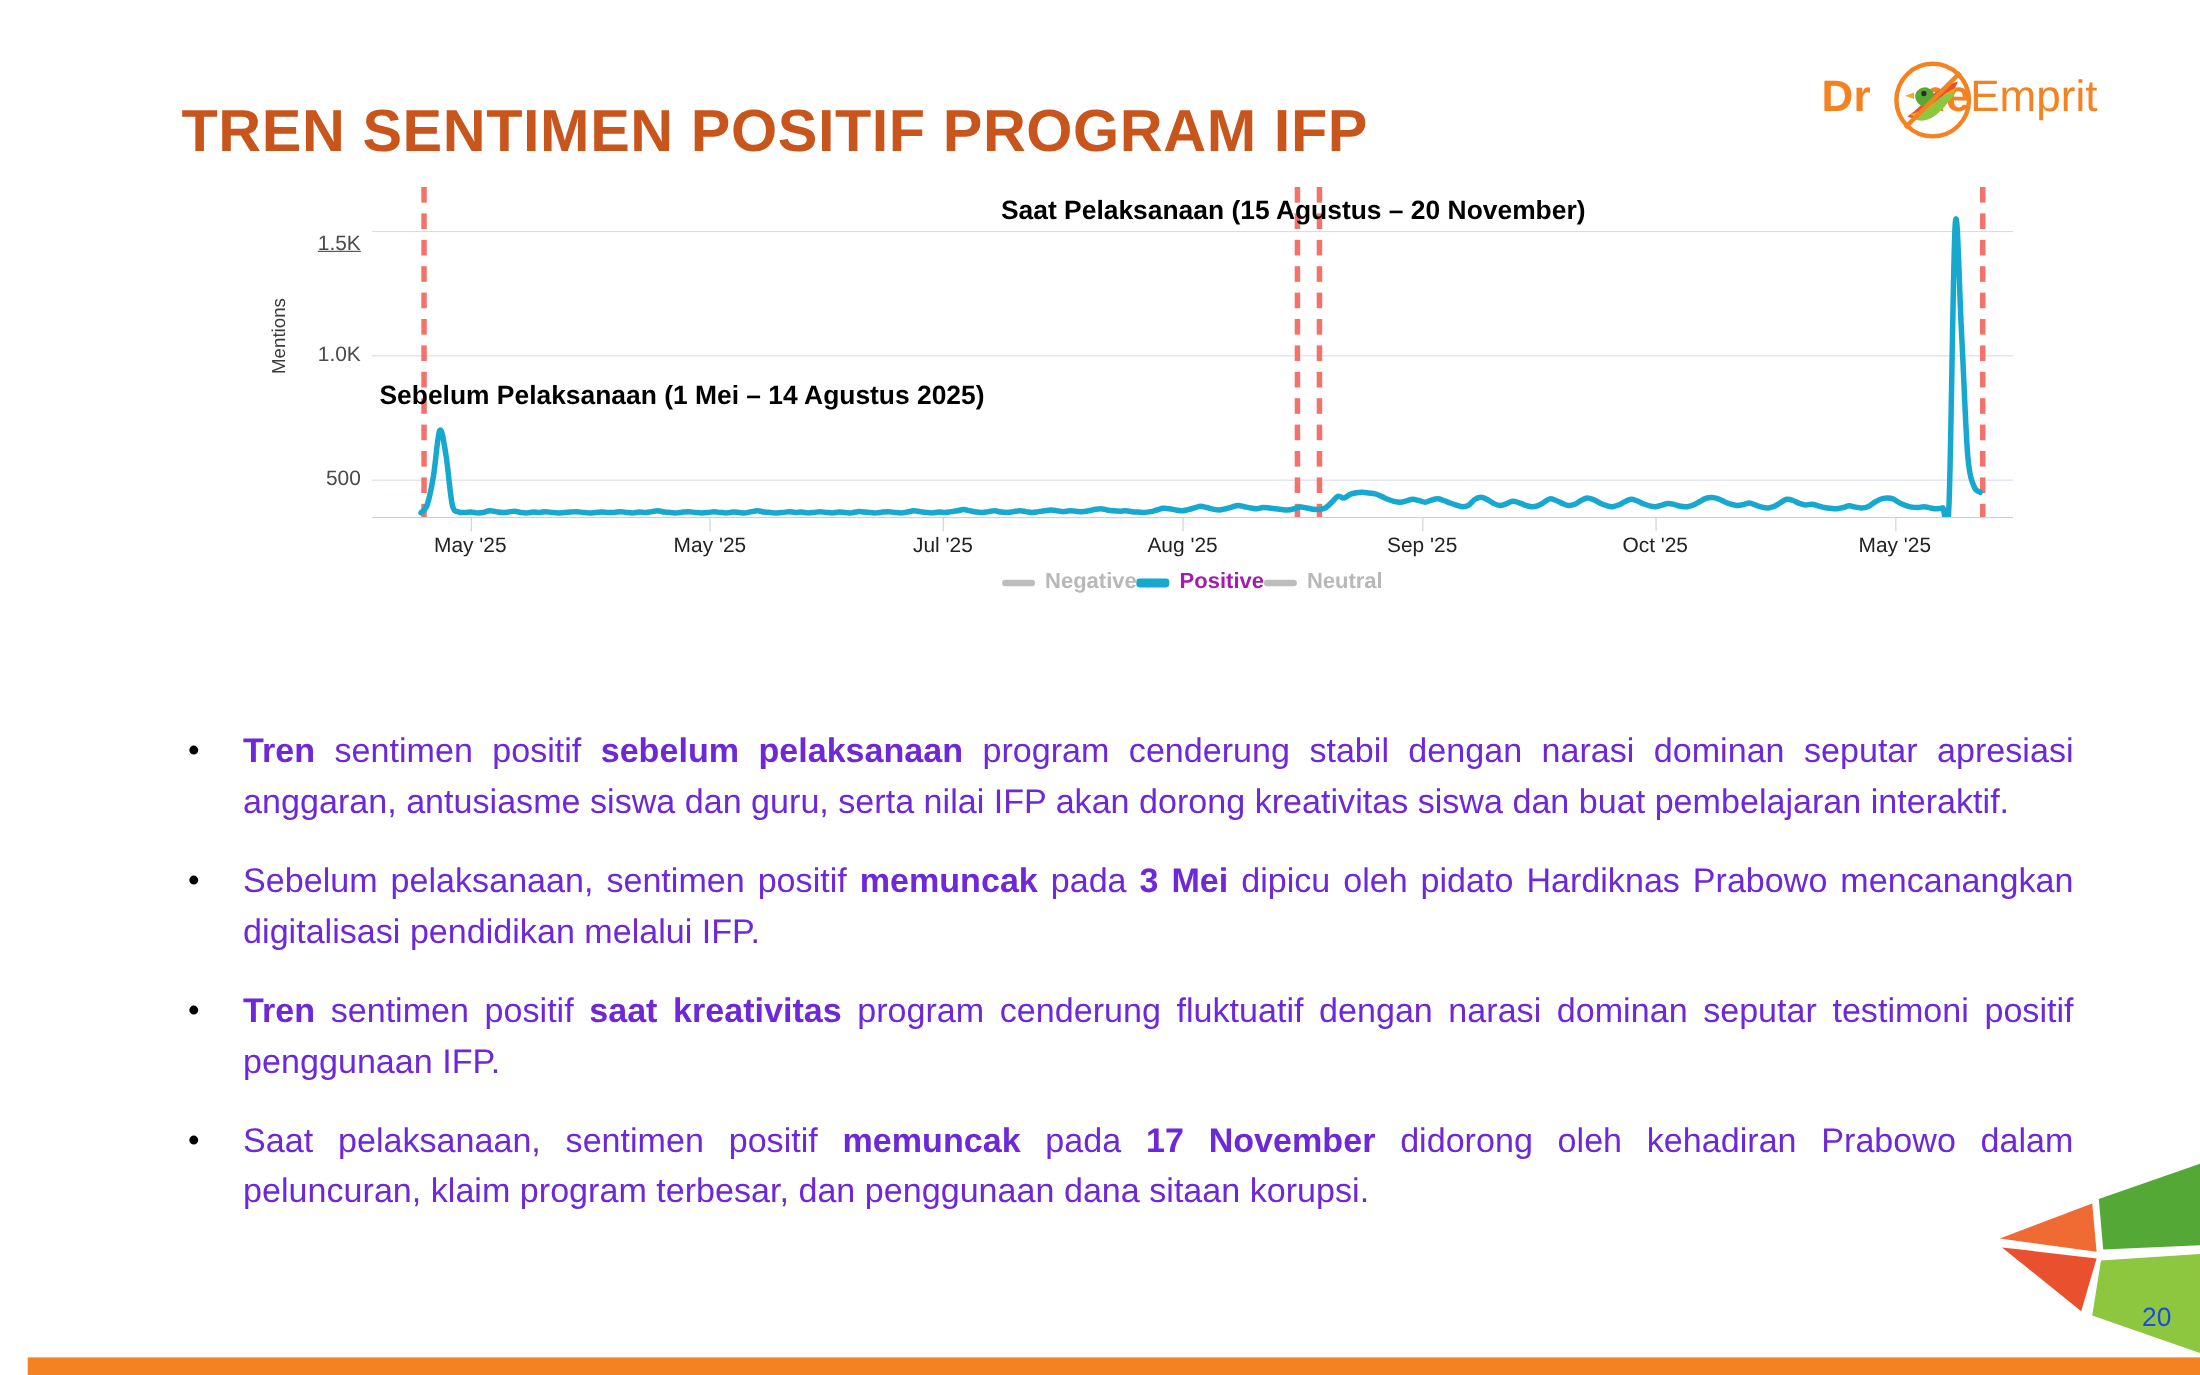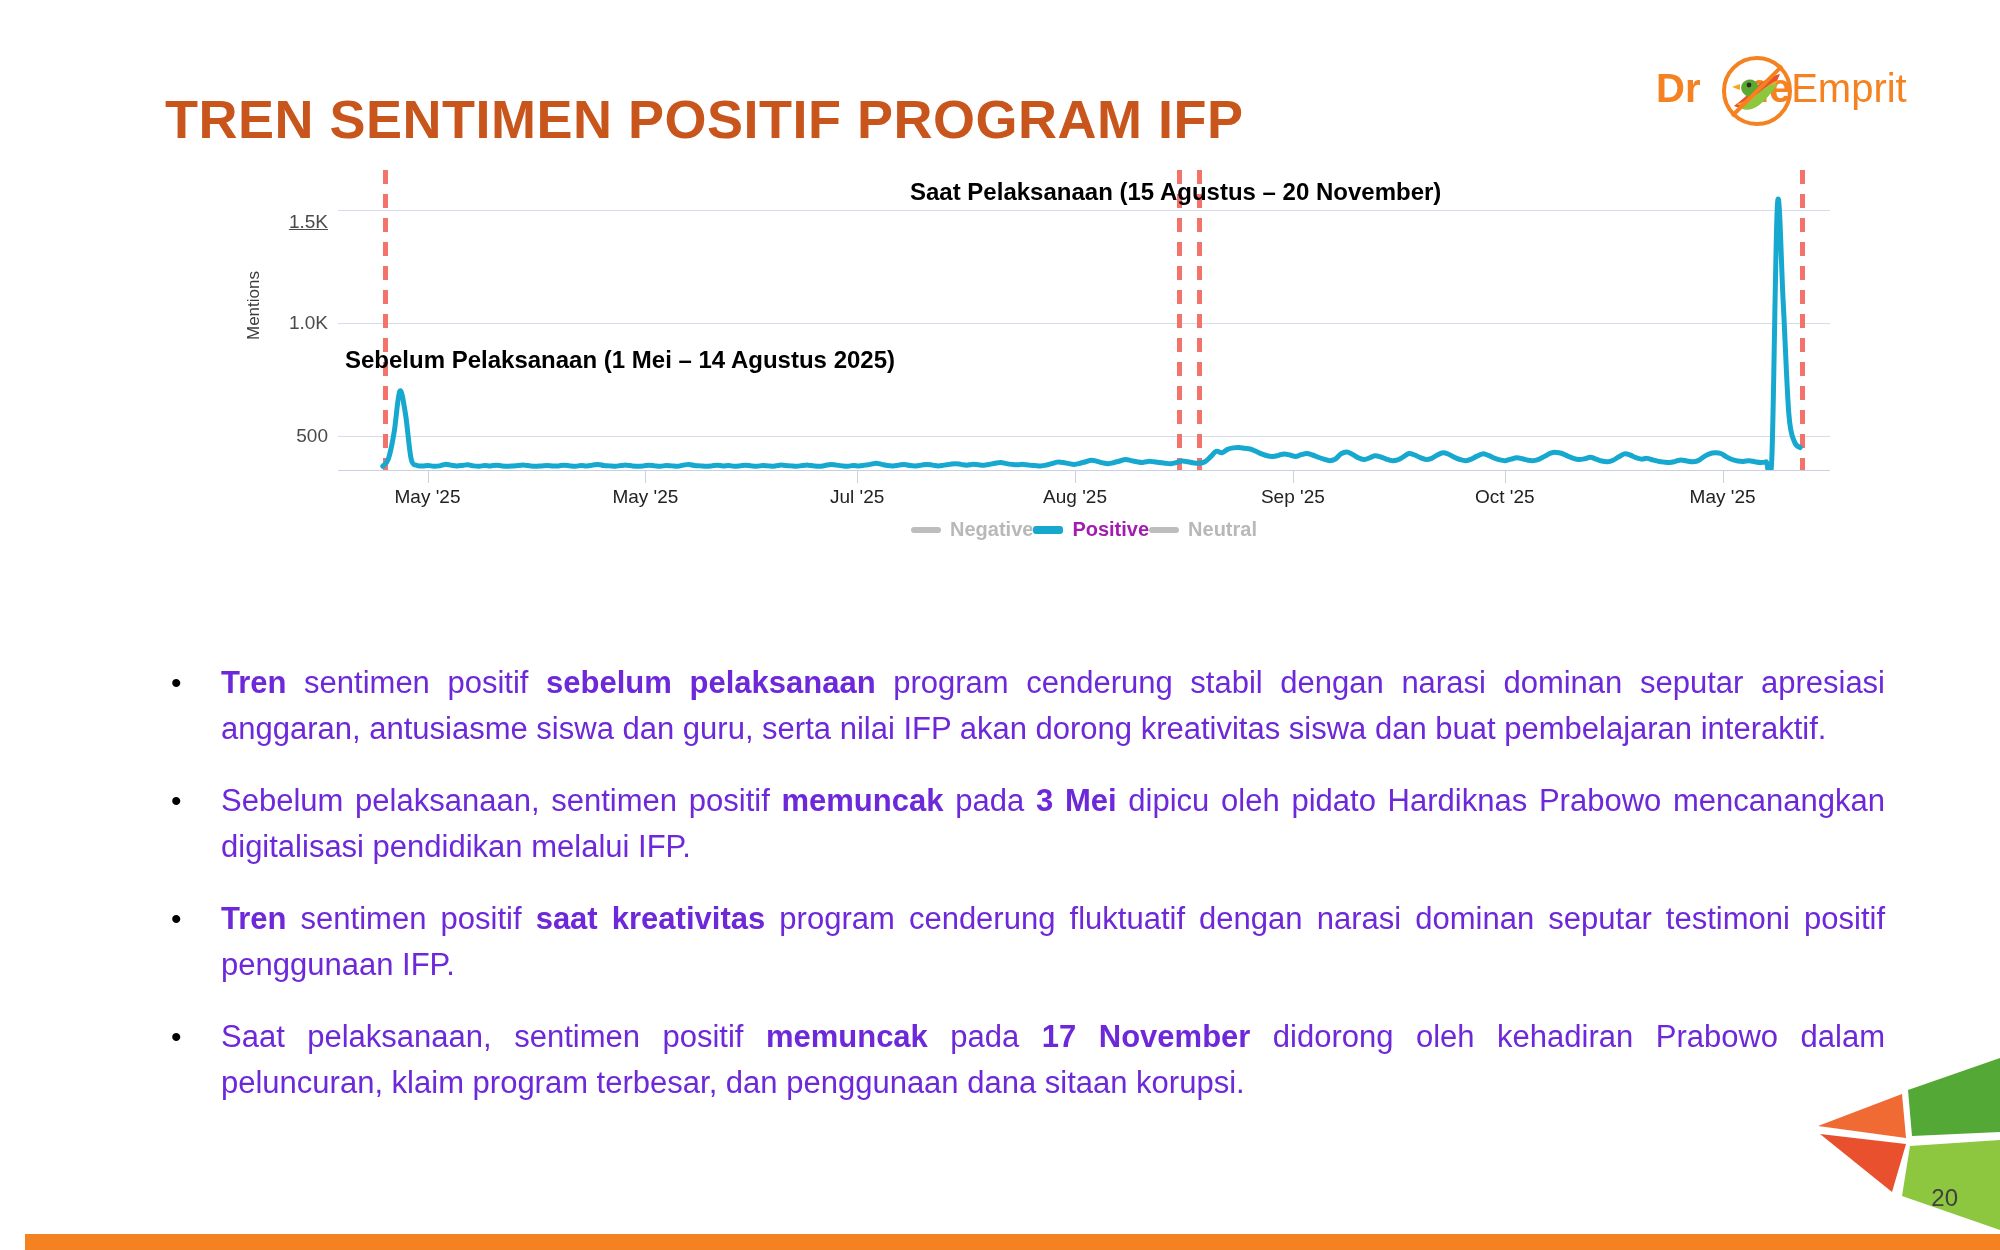--- a/index.html
+++ b/index.html
@@ -81,22 +81,22 @@
   }
   .bullet-text{
     flex:1;font-size:31px;line-height:46px;color:#6d28d9;
     text-align:justify;text-justify:inter-word;
   }
   .bullet-text b{font-weight:bold;}
 
   
   .bottom-bar{position:absolute;left:0;bottom:0;width:2000px;height:16px;background:#F58220;}
   .page-num{
-    position:absolute;right:42px;bottom:38px;
-    font-size:24px;color:#404040;
+    position:absolute;right:26px;bottom:38px;
+    font-size:24px;color:#1d4ed8;
   }
   .corner-fan{position:absolute;right:0;bottom:16px;width:190px;height:200px;}
 </style>
 </head>
 <body>
 
 <div class="slide">
 
   <div class="slide-title">TREN SENTIMEN POSITIF PROGRAM IFP</div>
 

